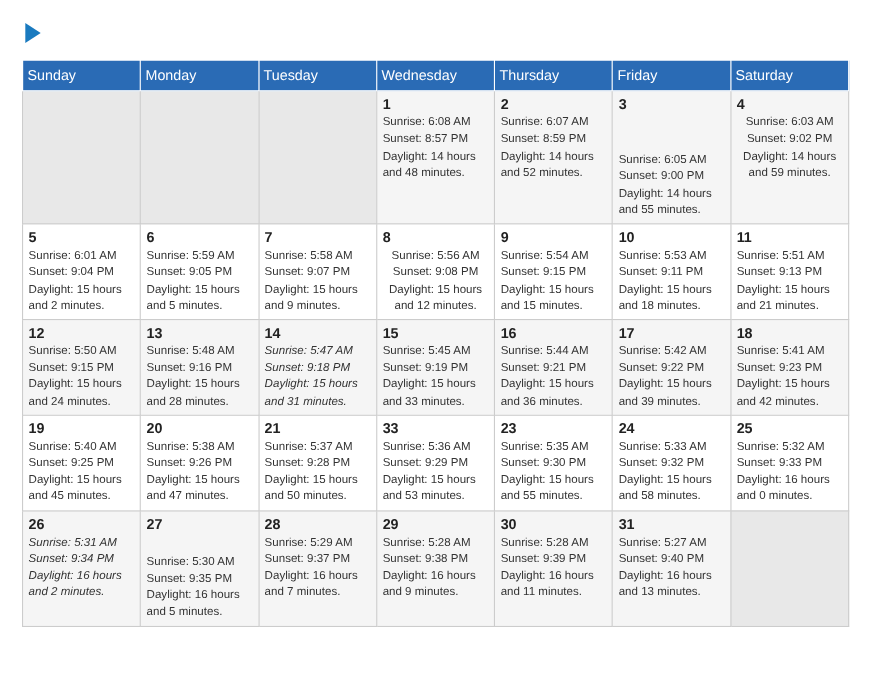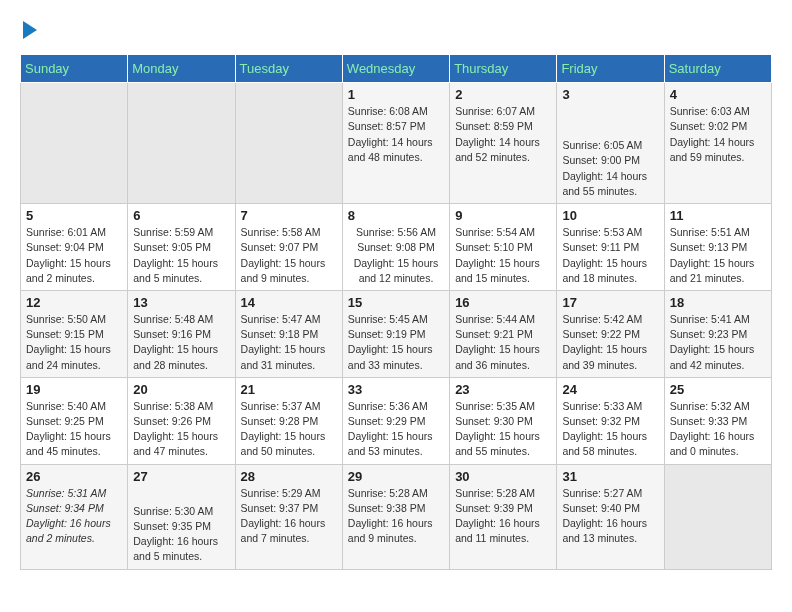--- a/index.html
+++ b/index.html
@@ -50,21 +50,21 @@
       font-size: 16px;
       color: #333;
     }
     table {
       width: 100%;
       border-collapse: collapse;
       font-size: 11px;
     }
     thead tr th {
       background-color: #2a6bb5;
-      color: #86efac;
+      color: #ffffff;
       padding: 6px 4px;
       text-align: left;
       font-size: 13px;
       font-weight: normal;
       border: 1px solid #fff;
     }
     tbody tr td {
       border: 1px solid #ccc;
       vertical-align: top;
       padding: 4px 5px;
@@ -147,21 +147,21 @@
         </td>
         <td>
           <span class="day-num">3</span>
           <div class="day-info" style="white-space: pre-line; margin-top: 36px;">Sunrise: 6:05 AM
 Sunset: 9:00 PM
 Daylight: 14 hours
 and 55 minutes.</div>
         </td>
         <td>
           <span class="day-num">4</span>
-          <div class="day-info" style="white-space: pre-line;">Sunrise: 6:03 AM
+          <div class="day-info" style="white-space: pre-line; text-align: center;">Sunrise: 6:03 AM
 Sunset: 9:02 PM
 Daylight: 14 hours
 and 59 minutes.</div>
         </td>
       </tr>
       <tr>
         <td>
           <span class="day-num">5</span>
           <div class="day-info" style="white-space: pre-line;">Sunrise: 6:01 AM
 Sunset: 9:04 PM
@@ -185,21 +185,21 @@
         <td>
           <span class="day-num">8</span>
           <div class="day-info" style="white-space: pre-line; text-align: center;">Sunrise: 5:56 AM
 Sunset: 9:08 PM
 Daylight: 15 hours
 and 12 minutes.</div>
         </td>
         <td>
           <span class="day-num">9</span>
           <div class="day-info" style="white-space: pre-line;">Sunrise: 5:54 AM
-Sunset: 5:10 PM
+Sunset: 9:15 PM
 Daylight: 15 hours
 and 15 minutes.</div>
         </td>
         <td>
           <span class="day-num">10</span>
           <div class="day-info" style="white-space: pre-line;">Sunrise: 5:53 AM
 Sunset: 9:11 PM
 Daylight: 15 hours
 and 18 minutes.</div>
         </td>
@@ -221,21 +221,21 @@
         </td>
         <td>
           <span class="day-num">13</span>
           <div class="day-info" style="white-space: pre-line;">Sunrise: 5:48 AM
 Sunset: 9:16 PM
 Daylight: 15 hours
 and 28 minutes.</div>
         </td>
         <td>
           <span class="day-num">14</span>
-          <div class="day-info" style="white-space: pre-line;">Sunrise: 5:47 AM
+          <div class="day-info" style="white-space: pre-line; font-style: italic;">Sunrise: 5:47 AM
 Sunset: 9:18 PM
 Daylight: 15 hours
 and 31 minutes.</div>
         </td>
         <td>
           <span class="day-num">15</span>
           <div class="day-info" style="white-space: pre-line;">Sunrise: 5:45 AM
 Sunset: 9:19 PM
 Daylight: 15 hours
 and 33 minutes.</div>

